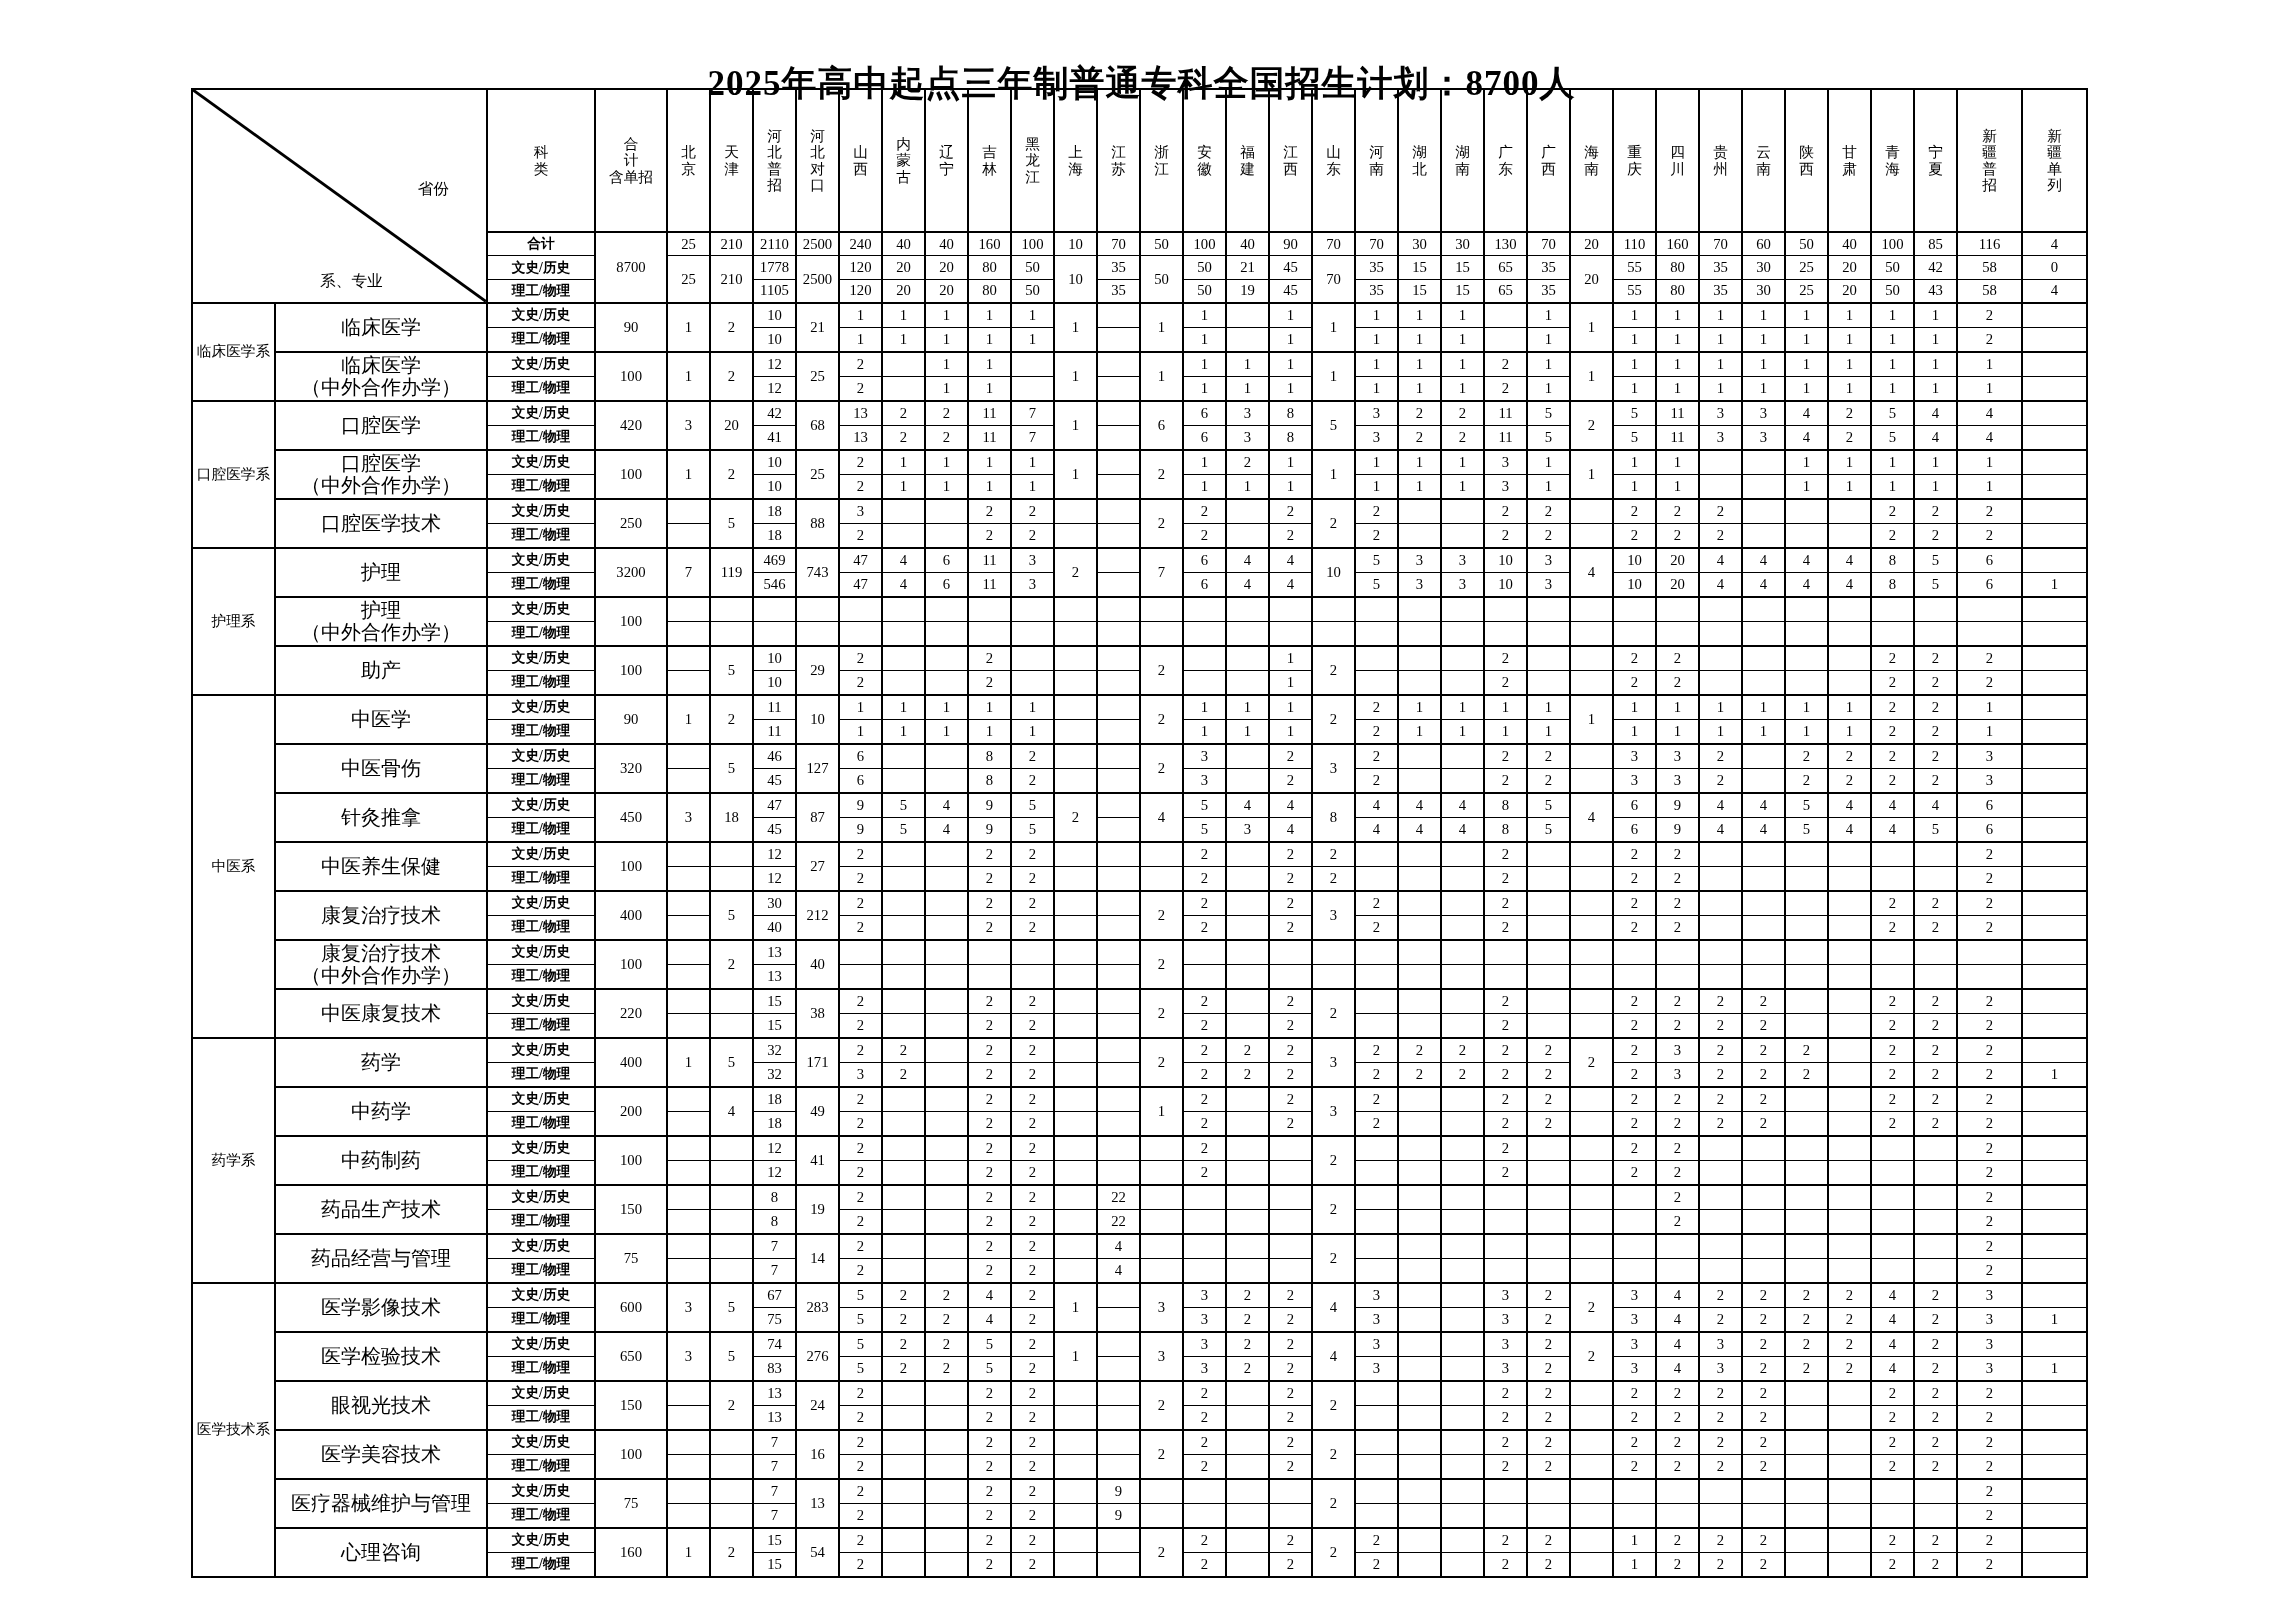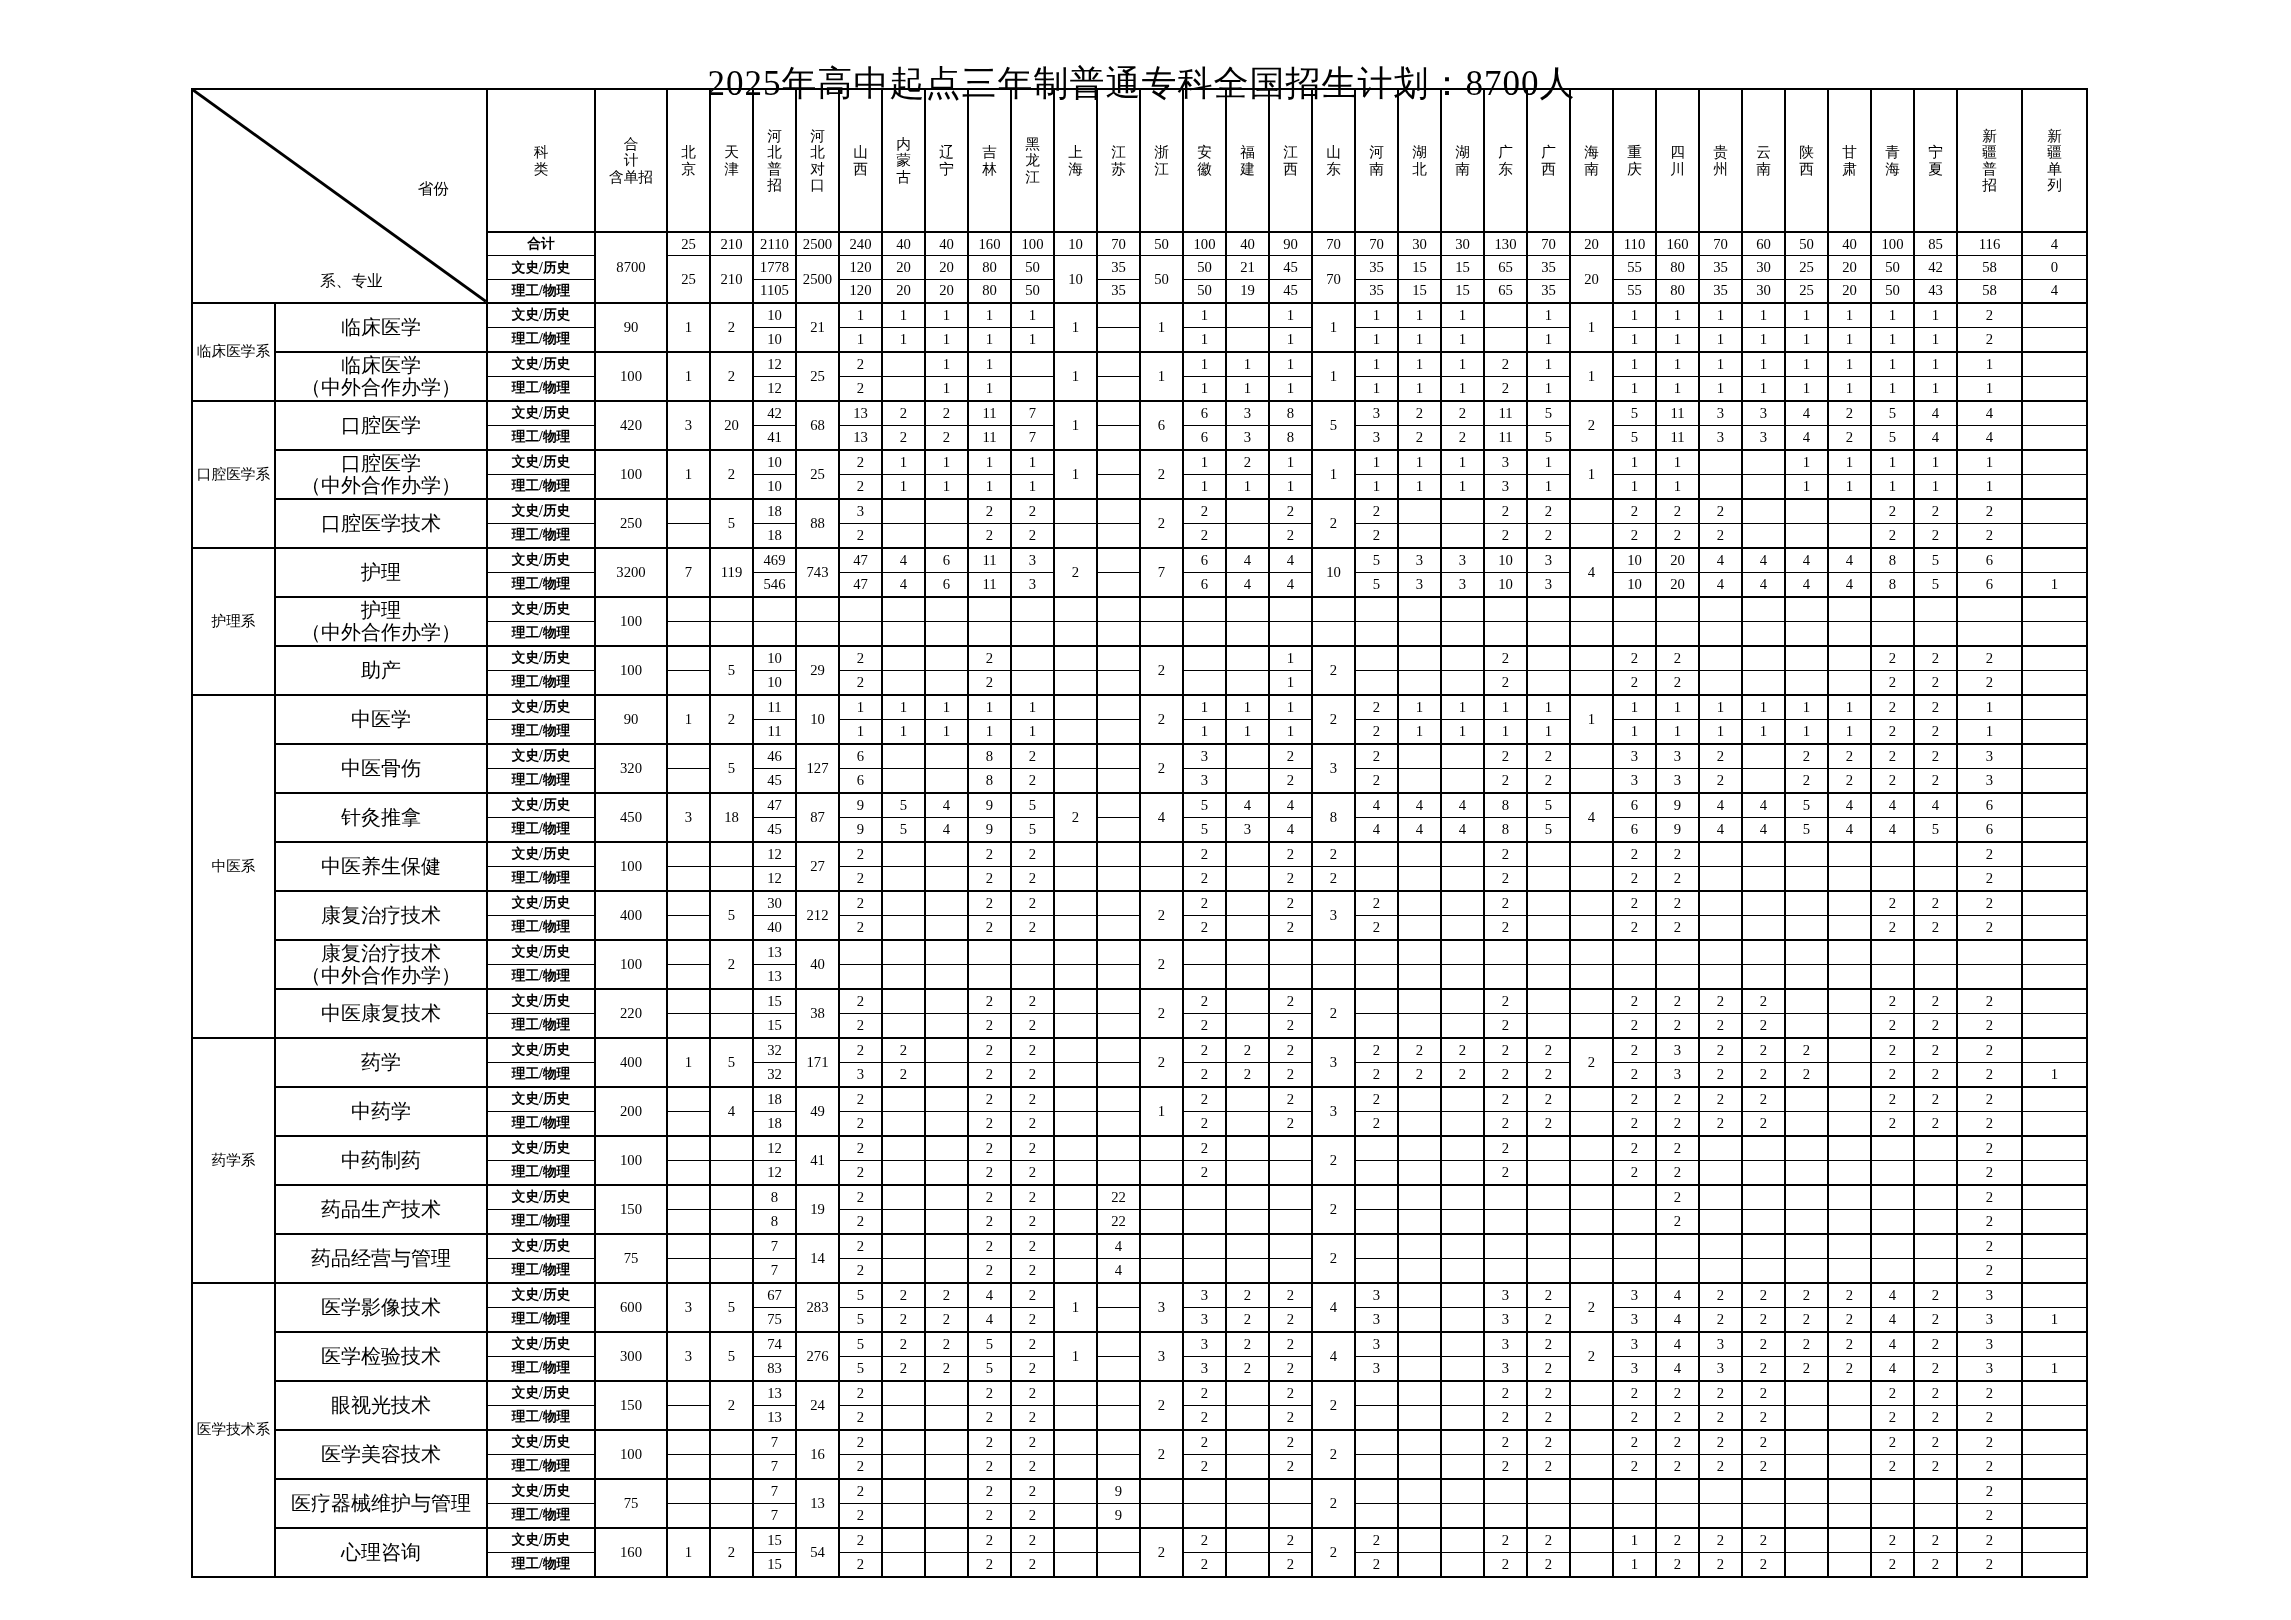--- a/index.html
+++ b/index.html
@@ -1,19 +1,19 @@
 <!DOCTYPE html>
 <html><head>
 <meta charset="utf-8">
 <style>
   html,body{margin:0;padding:0;background:#fff;}
   body{width:2292px;height:1620px;overflow:hidden;position:relative;
        font-family:"Liberation Serif","DejaVu Serif",serif;color:#000;}
   .title{position:absolute;top:37px;left:191px;width:1901px;text-align:center;
-         font-size:35px;font-weight:normal;letter-spacing:1px;}
+         font-size:35px;font-weight:bold;letter-spacing:1px;}
   .tblwrap{position:absolute;top:88px;left:191px;}
   table{border-collapse:collapse;table-layout:fixed;border:2.9px solid #000;}
   td,th{border:2px solid #000;border-top-width:1px;border-bottom-width:1px;
         padding:0;text-align:center;vertical-align:middle;
         font-size:14.7px;line-height:1.12;font-weight:normal;overflow:hidden;
         font-family:"Liberation Serif","DejaVu Serif",serif;}
   tr.blk td{border-top-width:2px;}
   tr.hrow{height:143px;}
   tr.srow{height:23.5px;}
   tr.brow{height:24.5px;}
@@ -1639,21 +1639,21 @@
           <td class="num">2</td>
           <td class="num">2</td>
           <td class="num">4</td>
           <td class="num">2</td>
           <td class="num">3</td>
           <td class="num">1</td>
         </tr>
         <tr class="brow blk">
           <td class="major" rowspan="2">医学检验技术</td>
           <td class="cat">文史/历史</td>
-          <td class="tot" rowspan="2">300</td>
+          <td class="tot" rowspan="2">650</td>
           <td class="num" rowspan="2">3</td>
           <td class="num" rowspan="2">5</td>
           <td class="num">74</td>
           <td class="num" rowspan="2">276</td>
           <td class="num">5</td>
           <td class="num">2</td>
           <td class="num">2</td>
           <td class="num">5</td>
           <td class="num">2</td>
           <td class="num" rowspan="2">1</td>

